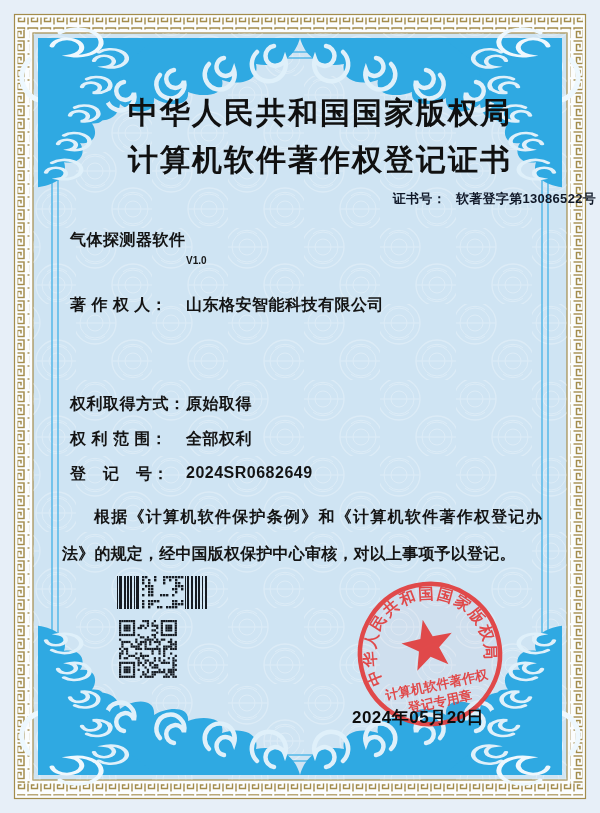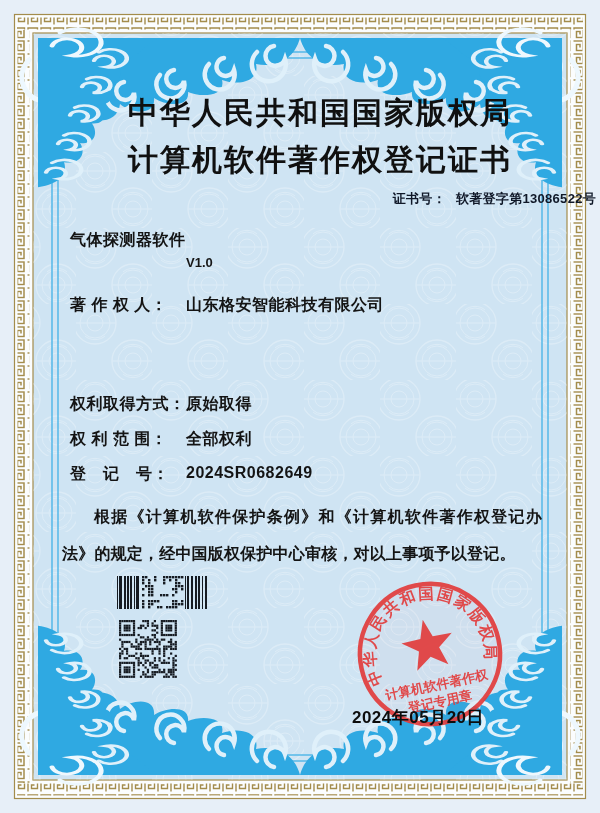--- a/index.html
+++ b/index.html
@@ -11,21 +11,21 @@
          font-family:"Liberation Serif","DejaVu Serif",serif;
          font-weight:bold;font-size:30px;letter-spacing:2px;color:#101010;}
   .subtitle{top:140px;left:0;width:100%;text-align:center;
          font-family:"Liberation Serif","DejaVu Serif",serif;
          font-weight:bold;font-size:30px;letter-spacing:2px;color:#101010;}
   .certno{top:190px;right:44px;font-size:13px;font-weight:bold;letter-spacing:.3px;color:#101828;text-align:center;}
   .certno .gap{display:inline-block;width:10px;}
   .row{left:70px;display:flex;font-weight:bold;font-size:16px;color:#141414;}
   .row .lab{width:116px;flex:none;letter-spacing:.5px;}
   .row .val{letter-spacing:.5px;}
-  .f-name{top:230px}.f-version{top:255px;left:186px;font-weight:bold;font-size:13px;}
+  .f-name{top:230px}.f-version{top:255px;left:186px;font-weight:bold;font-size:10px;}
   .f-owner{top:295px}.f-acq{top:394px}.f-scope{top:429px}.f-reg{top:464px}
   .statement{top:498px;left:62px;width:480px;font-size:16px;font-weight:bold;
              line-height:37px;text-indent:2em;text-align:justify;color:#141414;letter-spacing:.2px;}
   .barcode{left:117px;top:576px;width:92px;height:33px;}
   .qrcode{left:119px;top:620px;width:58px;height:58px;}
   .seal{left:344px;top:566px;width:172px;height:178px;opacity:.92;}
   .date{top:706px;left:333px;width:170px;text-align:center;
         font-weight:bold;font-size:17px;color:#0d0d0d;letter-spacing:.5px;}
 </style>
 </head>

